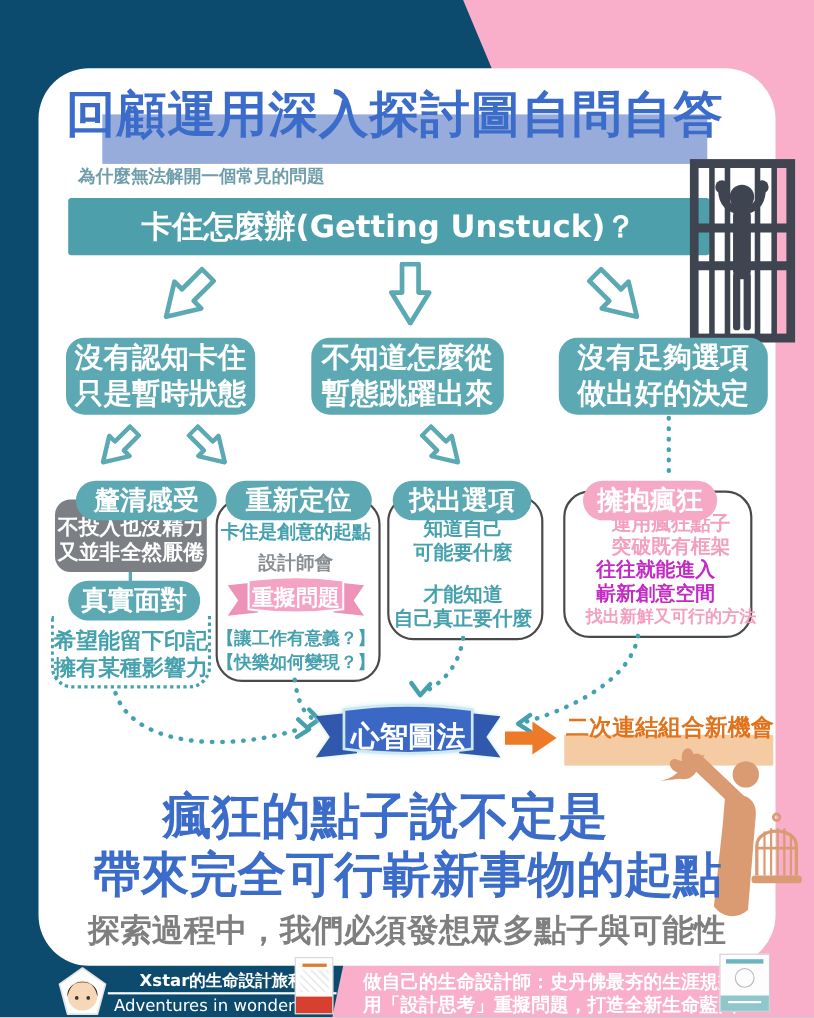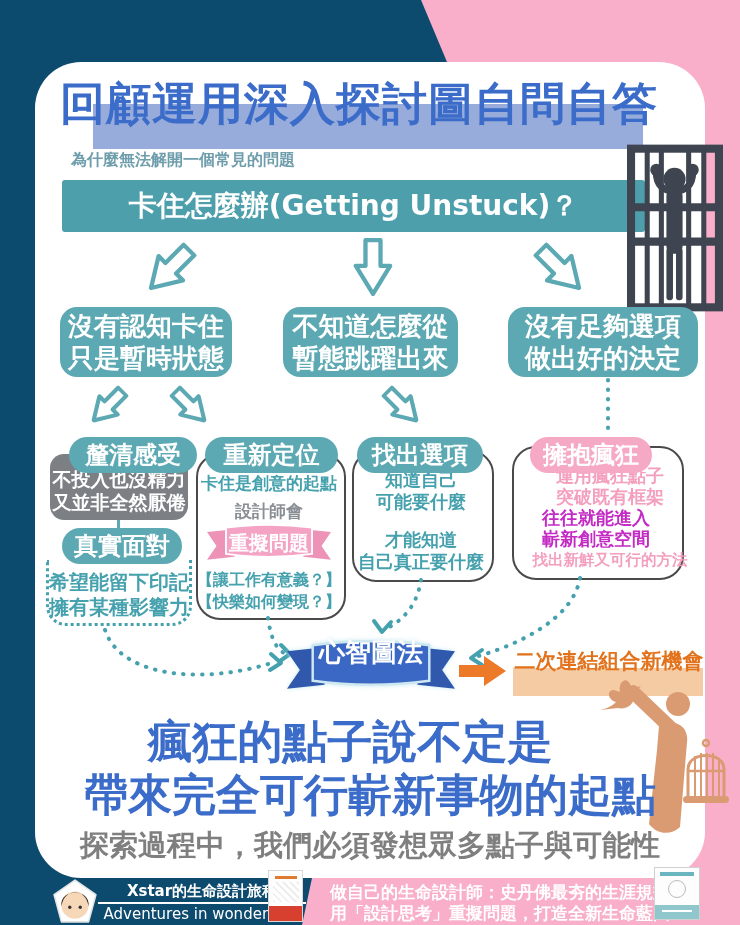--- a/index.html
+++ b/index.html
@@ -218,21 +218,21 @@
     </svg>
 
     <div class="abs" style="left:252px;top:572px;width:168px;height:64px;z-index:2;filter:drop-shadow(0 0 2px rgba(190,230,238,.9));">
       <svg width="168" height="64" viewBox="0 0 170 62">
         <polygon points="0,16 38,12 38,50 0,54 13,35" fill="#3059AE"></polygon>
         <polygon points="170,16 132,12 132,50 170,54 157,35" fill="#3059AE"></polygon>
         <polygon points="38,10 38,20 27,14" fill="#24468C"></polygon>
         <polygon points="132,10 132,20 143,14" fill="#24468C"></polygon>
         <path d="M26 10 Q85 2 144 10 L144 46 Q85 54 26 46 Z" fill="#3A68C4" stroke="#CDE8F0" stroke-width="2.5"></path>
       </svg>
-      <div class="ribbon-text" style="top:1px;font-size:26px;">心智圖法</div>
+      <div class="ribbon-text" style="top:18px;font-size:26px;">心智圖法</div>
     </div>
 
     <div class="abs" style="left:424px;top:592px;z-index:2;">
       <svg width="48" height="34" viewBox="0 0 48 34">
           <polygon points="0,11 25,11 25,2 47,17 25,32 25,23 0,23" fill="#ED7A28"></polygon>
         </svg>
     </div>
     <div class="abs" id="opp-bar"></div>
     <div class="abs" id="opp-text">二次連結組合新機會</div>
 

